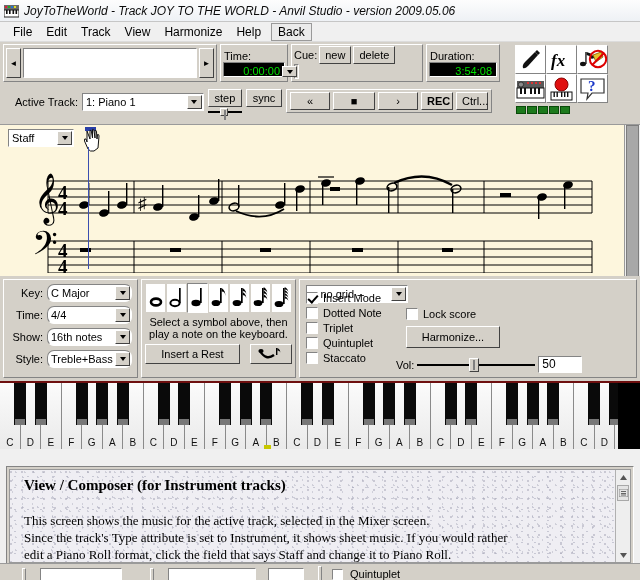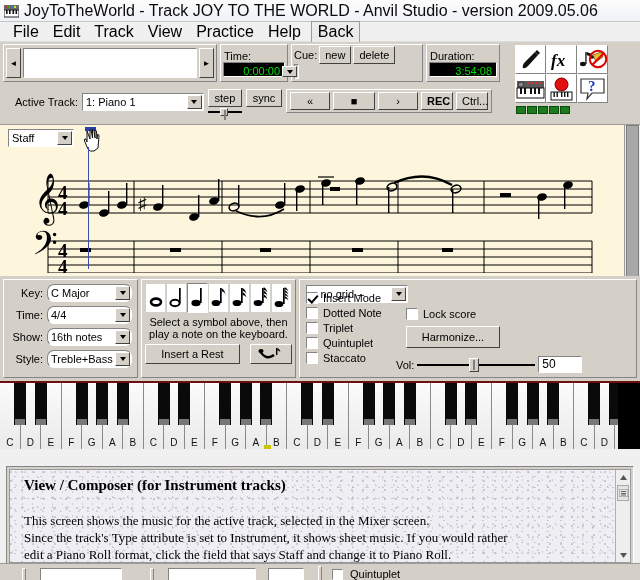--- a/index.html
+++ b/index.html
@@ -12,28 +12,28 @@
   }
   .win { width:640px; height:580px; position:relative; background:#f0f0f0; }
 
   
   .titlebar {
     height:22px; background:linear-gradient(#fdfdfd,#eef1f5);
     border-bottom:1px solid #c6c6c6;
     display:flex; align-items:center; padding:0 4px; gap:5px;
   }
   .title-icon { width:15px; height:14px; position:relative; flex:0 0 auto; }
-  .title-text { font-size:16px; color:#0b0b0b; white-space:nowrap; font-weight:400; }
+  .title-text { font-size:12px; color:#0b0b0b; white-space:nowrap; font-weight:400;font-style:italic; }
 
   
   .menubar {
     height:20px; background:#f0f0f0; display:flex; align-items:center;
     padding-left:6px; gap:0px; border-bottom:1px solid #dcdcdc;
   }
-  .menu-item { padding:2px 7px; font-size:16px; white-space:nowrap; }
+  .menu-item { padding:2px 7px; font-size:12px; white-space:nowrap; }
   .menu-item.boxed { border:1px solid #9a9a9a; background:#ebebeb; padding:1px 6px; margin-left:3px; }
   .group  { border:1px solid; border-color:#fff #848484 #848484 #fff; }
 
   
   .toolwrap { background:#d4d0c8; padding:2px 3px 1px 3px; position:relative; height:82px; }
   .row1 { display:flex; align-items:flex-start; gap:3px; height:42px; }
   .row2 { display:flex; align-items:center; gap:4px; height:26px; margin-top:3px; }
 
   .panel { border:1px solid; border-color:#fff #848484 #848484 #fff; background:#d4d0c8;
            padding:2px; display:flex; align-items:center; }
@@ -172,21 +172,21 @@
       </svg>
     </span>
     <span class="title-text">JoyToTheWorld - Track JOY TO THE WORLD - Anvil Studio - version 2009.05.06</span>
   </div>
 
   <div class="menubar">
     <span class="menu-item">File</span>
     <span class="menu-item">Edit</span>
     <span class="menu-item">Track</span>
     <span class="menu-item">View</span>
-    <span class="menu-item">Practice</span>
+    <span class="menu-item">Harmonize</span>
     <span class="menu-item">Help</span>
     <span class="menu-item boxed">Back</span>
   </div>
 
   <div class="toolwrap">
     <div class="row1">
 
       <div class="panel" style="width:214px;height:38px;">
         <div class="scroller">
           <div class="sbtn">◄</div>

